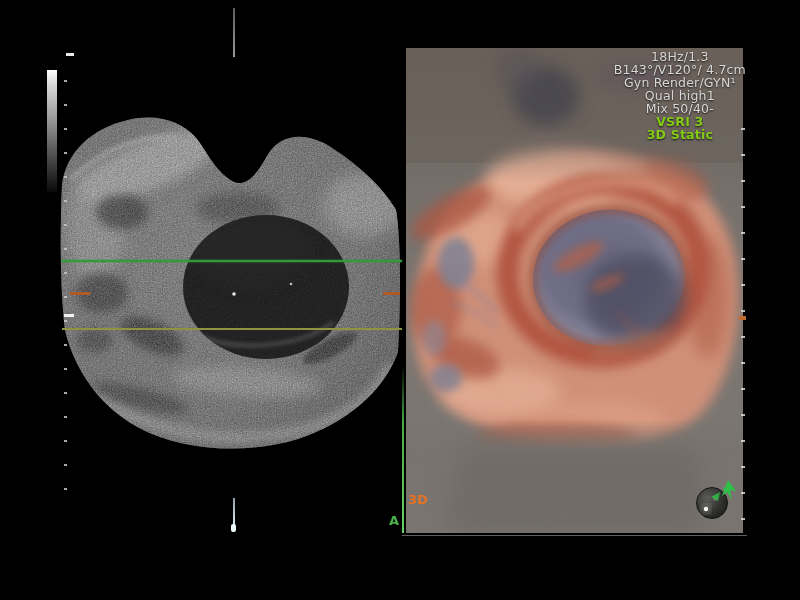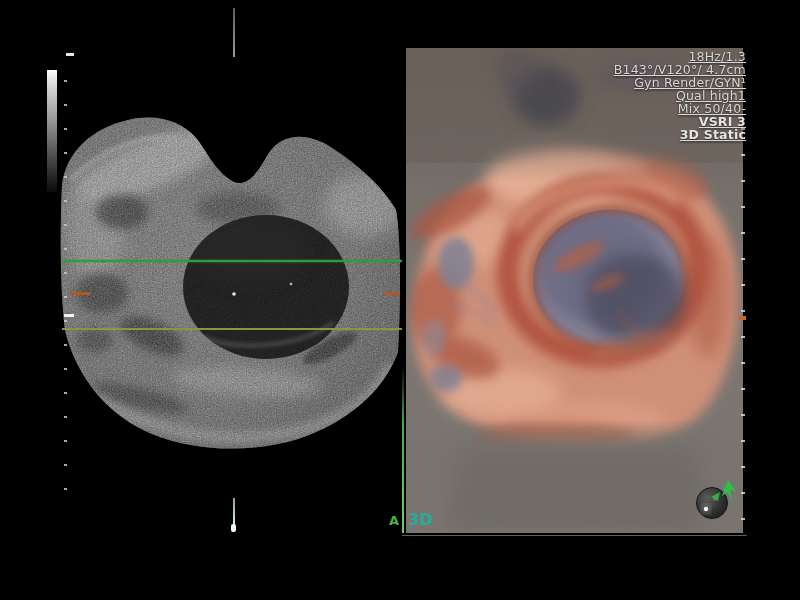--- a/index.html
+++ b/index.html
@@ -24,29 +24,29 @@
   #roi-bottom{top:328px;background:#8f9440;}
   .center-dash{position:absolute;top:292px;height:3px;background:#ad5a28;}
   #center-dash-left{left:70px;width:20px;}
   #center-dash-right{left:383px;width:17px;}
   #plane-line{position:absolute;left:402px;top:365px;width:2px;height:168px;
               background:linear-gradient(to bottom,rgba(80,190,80,0),rgba(80,190,80,.9) 35%,rgba(110,220,110,.95));}
   #plane-a{position:absolute;left:389px;top:513px;color:#4ab04a;font-size:13px;font-weight:bold;}
   
   #render{position:absolute;left:406px;top:48px;width:337px;height:485px;overflow:hidden;}
   #render svg{position:absolute;left:0;top:0;}
-  #render-label{position:absolute;left:408px;top:510px;color:#14b8a6;font-size:16px;font-weight:600;opacity:.85;}
+  #render-label{position:absolute;left:408px;top:492px;color:#f97316;font-size:13px;font-weight:600;opacity:.85;}
   #depth-ruler-right{position:absolute;left:741px;top:128px;width:4px;height:400px;
         background:repeating-linear-gradient(to bottom,#d0d0d0 0 2px,transparent 2px 26px);opacity:.9;}
   #ruler-right-accent{position:absolute;left:739px;top:316px;width:7px;height:4px;background:#c06a30;}
   #frame-bottom-line{position:absolute;left:402px;top:535px;width:345px;height:1px;background:#adacaa;opacity:.55;}
   
-  #hud{position:absolute;top:50px;right:54px;text-align:right;line-height:13px;
-       font-size:12.5px;letter-spacing:.2px;color:#d8d8d8;text-shadow:0 1px 2px rgba(0,0,0,.8);text-decoration:underline;}
-  #hud .mode{color:#e5e5e5;font-weight:bold;}
+  #hud{position:absolute;top:50px;right:54px;text-align:center;line-height:13px;
+       font-size:12.5px;letter-spacing:.2px;color:#d8d8d8;text-shadow:0 1px 2px rgba(0,0,0,.8);}
+  #hud .mode{color:#84cc16;font-weight:bold;}
 </style>
 </head>
 <body>
 
 <div id="screen">
 
   <div id="bmode">
     <svg width="406" height="600" viewBox="0 0 406 600">
       <defs>
         <clipPath id="fanClip">

